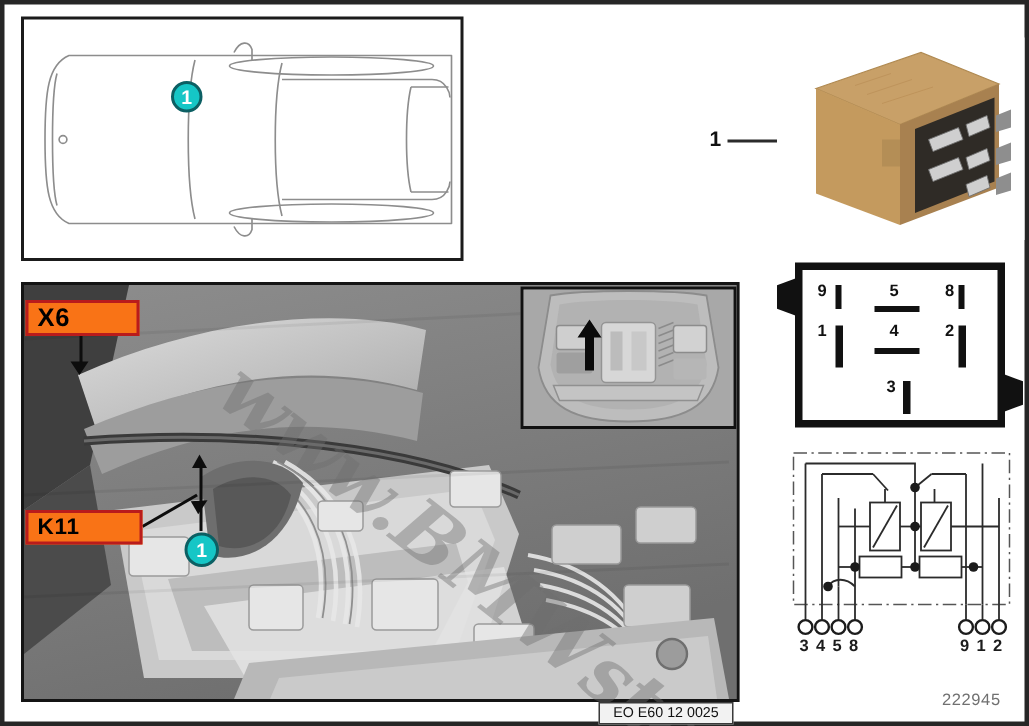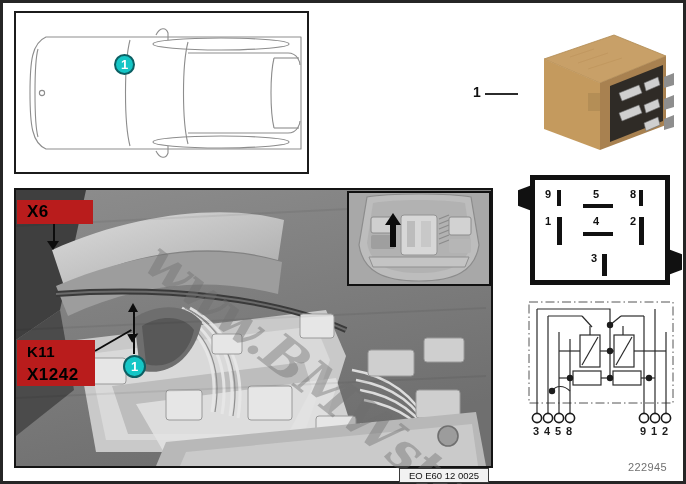--- a/index.html
+++ b/index.html
@@ -84,21 +84,21 @@
   
   #inset-photo{
     position:absolute;left:344px;top:188px;width:144px;height:95px;
     border:2px solid #111111;box-sizing:border-box;overflow:hidden;
     background:#a9a9a9;
   }
   #inset-svg{position:absolute;left:0;top:0;}
 
   
   .lbl-box{
-    position:absolute;background:#b91c1c;border:4px solid #b91c1c;
+    position:absolute;background:#f97316;border:2px solid #b91c1c;
     box-sizing:border-box;color:#000;font-weight:bold;
     font-family:"Liberation Sans", sans-serif;
     display:flex;align-items:center;padding-left:6px;
     letter-spacing:0.5px;
   }
   #lbl-x6{left:14px;top:197px;width:76px;height:24px;font-size:17px;}
   #lbl-k11{left:14px;top:337px;width:78px;height:23px;font-size:15px;}
   #lbl-x1242{left:14px;top:360px;width:78px;height:23px;font-size:17px;}
 
   #photo-callout{left:120px;top:352px;width:23px;height:23px;line-height:19px;font-size:13px;}
@@ -427,21 +427,20 @@
     <span>www.BMWstore.pl</span>
   </div>
 
   <div class="leader" style="left:50px;top:221px;width:2px;height:20px;"></div>
   <div style="position:absolute;left:44px;top:238px;width:0;height:0;border-left:6px solid transparent;border-right:6px solid transparent;border-top:9px solid #0d0d0d;"></div>
   <div class="lbl-box" id="lbl-x6">X6</div>
 
   <div class="leader" style="left:92px;top:347px;width:42px;height:2px;transform:rotate(-30deg);transform-origin:left center;"></div>
   <div style="position:absolute;left:126px;top:328px;width:0;height:0;border-top:5px solid transparent;border-bottom:5px solid transparent;border-left:10px solid #0d0d0d;transform:rotate(-30deg);"></div>
   <div class="lbl-box" id="lbl-k11">K11</div>
-  <div class="lbl-box" id="lbl-x1242">X1242</div>
 
   <div class="leader" style="left:130px;top:305px;width:2px;height:46px;"></div>
   <div style="position:absolute;left:125px;top:300px;width:0;height:0;border-left:5px solid transparent;border-right:5px solid transparent;border-bottom:9px solid #0d0d0d;"></div>
   <div class="callout" id="photo-callout">1</div>
 
   <div id="caption">EO E60 12 0025</div>
   <div id="figno">222945</div>
 
 </div>
 

